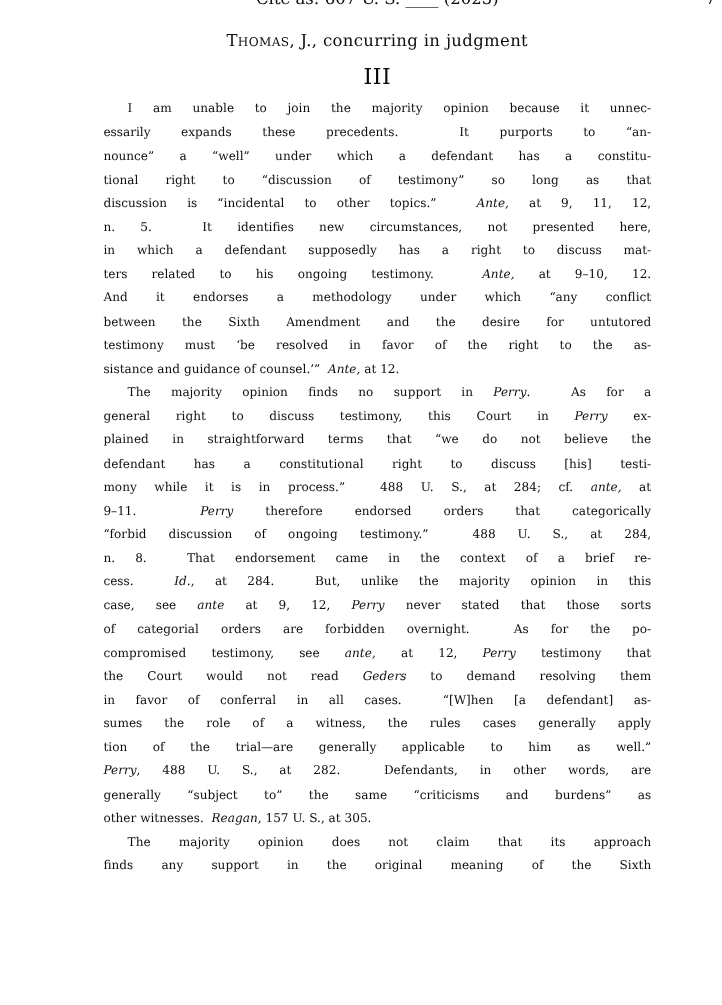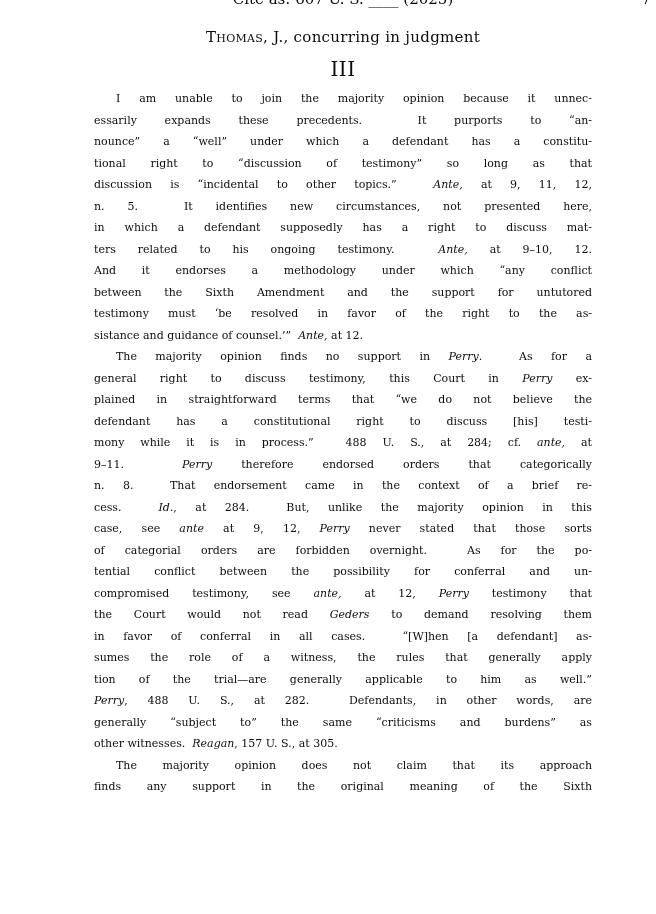--- a/index.html
+++ b/index.html
@@ -92,38 +92,38 @@
   <div class="body-text" id="body-text">
       <div class="line indent"><span>I am unable to join the majority opinion because it unnec-</span></div>
       <div class="line"><span>essarily expands these precedents.&nbsp; It purports to “an-</span></div>
       <div class="line"><span>nounce” a “well” under which a defendant has a constitu-</span></div>
       <div class="line"><span>tional right to “discussion of testimony” so long as that</span></div>
       <div class="line"><span>discussion is “incidental to other topics.”&nbsp; </span><span class="it">Ante,</span><span> at 9, 11, 12,</span></div>
       <div class="line"><span>n. 5.&nbsp; It identifies new circumstances, not presented here,</span></div>
       <div class="line"><span>in which a defendant supposedly has a right to discuss mat-</span></div>
       <div class="line"><span>ters related to his ongoing testimony.&nbsp; </span><span class="it">Ante,</span><span> at 9–10, 12.</span></div>
       <div class="line"><span>And it endorses a methodology under which “any conflict</span></div>
-      <div class="line"><span>between the Sixth Amendment and the support for untutored</span></div>
+      <div class="line"><span>between the Sixth Amendment and the desire for untutored</span></div>
       <div class="line"><span>testimony must ‘be resolved in favor of the right to the as-</span></div>
       <div class="line last"><span>sistance and guidance of counsel.’”&nbsp; </span><span class="it">Ante,</span><span> at 12.</span></div>
       <div class="line indent"><span>The majority opinion finds no support in </span><span class="it">Perry</span><span>.&nbsp; As for a</span></div>
       <div class="line"><span>general right to discuss testimony, this Court in </span><span class="it">Perry</span><span> ex-</span></div>
       <div class="line"><span>plained in straightforward terms that “we do not believe the</span></div>
       <div class="line"><span>defendant has a constitutional right to discuss [his] testi-</span></div>
       <div class="line"><span>mony while it is in process.”&nbsp; 488 U. S., at 284; cf. </span><span class="it">ante,</span><span> at</span></div>
       <div class="line"><span>9–11.&nbsp; </span><span class="it">Perry</span><span> therefore endorsed orders that categorically</span></div>
+      <div class="line"><span>“forbid discussion of ongoing testimony.”&nbsp; 488 U. S., at 284,</span></div>
       <div class="line"><span>n. 8.&nbsp; That endorsement came in the context of a brief re-</span></div>
       <div class="line"><span>cess.&nbsp; </span><span class="it">Id</span><span>., at 284.&nbsp; But, unlike the majority opinion in this</span></div>
       <div class="line"><span>case, see </span><span class="it">ante</span><span> at 9, 12, </span><span class="it">Perry</span><span> never stated that those sorts</span></div>
       <div class="line"><span>of categorial orders are forbidden overnight.&nbsp; As for the po-</span></div>
-      <div class="line"><span>tential conflict between the possibility for conferral and un-</span></div>
       <div class="line"><span>compromised testimony, see </span><span class="it">ante,</span><span> at 12, </span><span class="it">Perry</span><span> testimony that</span></div>
       <div class="line"><span>the Court would not read </span><span class="it">Geders</span><span> to demand resolving them</span></div>
       <div class="line"><span>in favor of conferral in all cases.&nbsp; “[W]hen [a defendant] as-</span></div>
-      <div class="line"><span>sumes the role of a witness, the rules that generally apply</span></div>
+      <div class="line"><span>sumes the role of a witness, the rules cases generally apply</span></div>
       <div class="line"><span>tion of the trial—are generally applicable to him as well.”</span></div>
       <div class="line"><span class="it">Perry</span><span>, 488 U. S., at 282.&nbsp; Defendants, in other words, are</span></div>
       <div class="line"><span>generally “subject to” the same “criticisms and burdens” as</span></div>
       <div class="line last"><span>other witnesses.&nbsp; </span><span class="it">Reagan</span><span>, 157 U. S., at 305.</span></div>
       <div class="line indent"><span>The majority opinion does not claim that its approach</span></div>
       <div class="line"><span>finds any support in the original meaning of the Sixth</span></div>
     </div>
 </div>
 
 </body></html>

